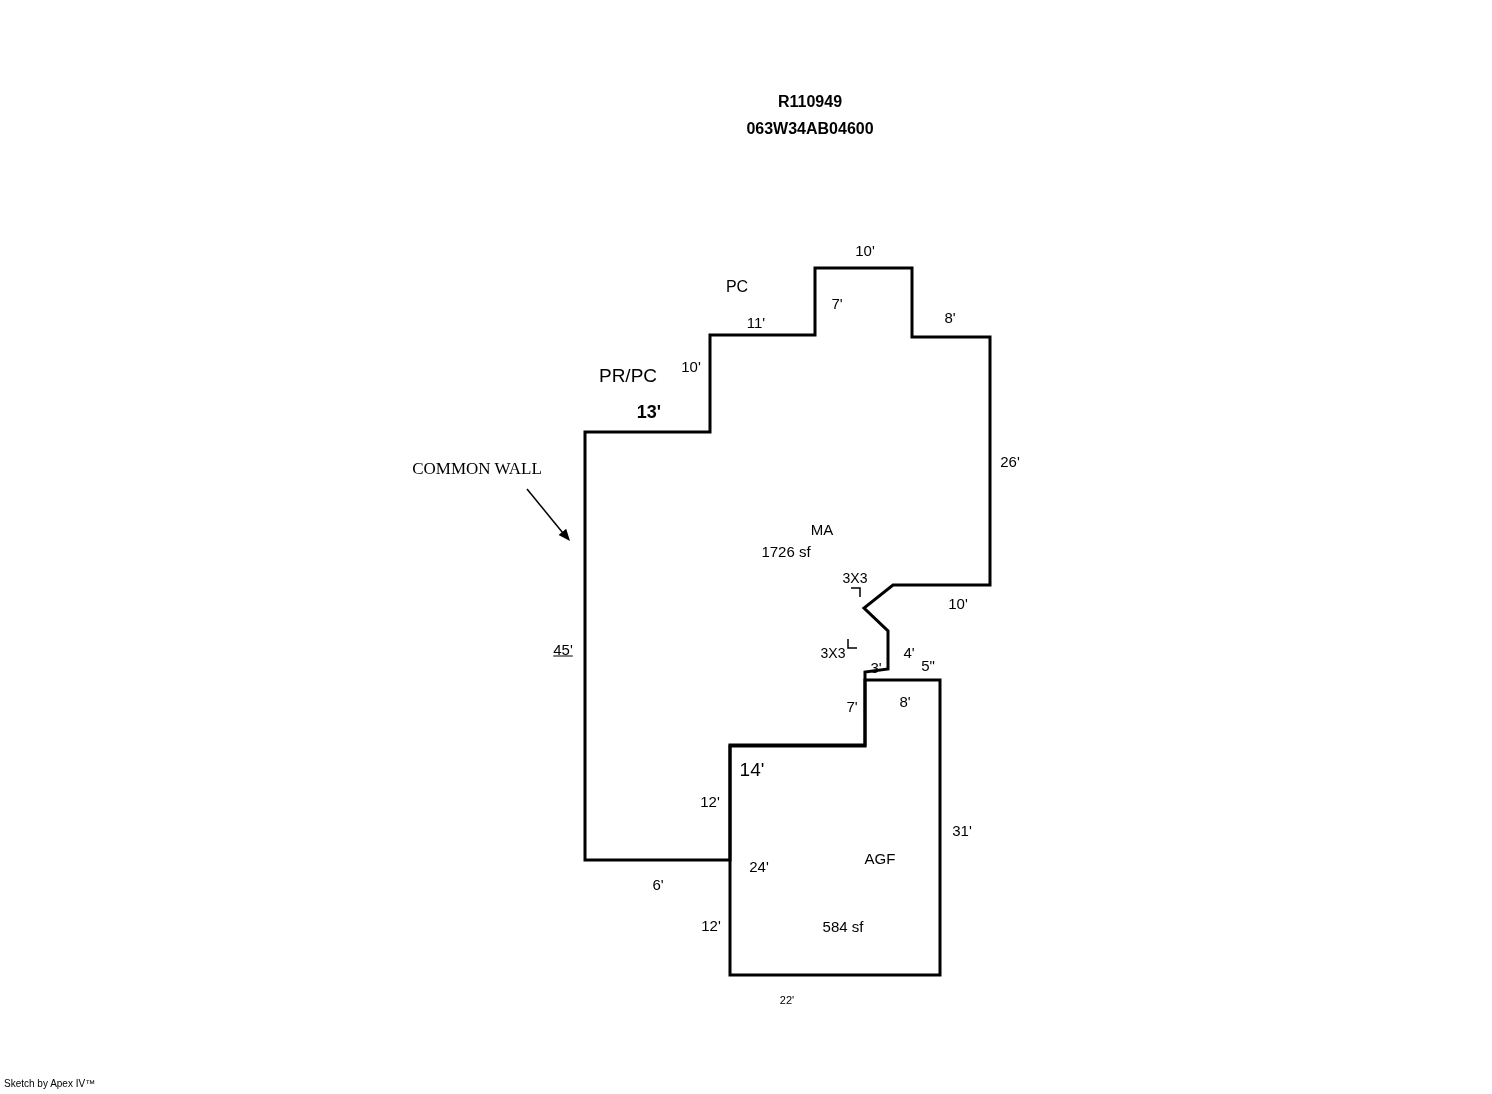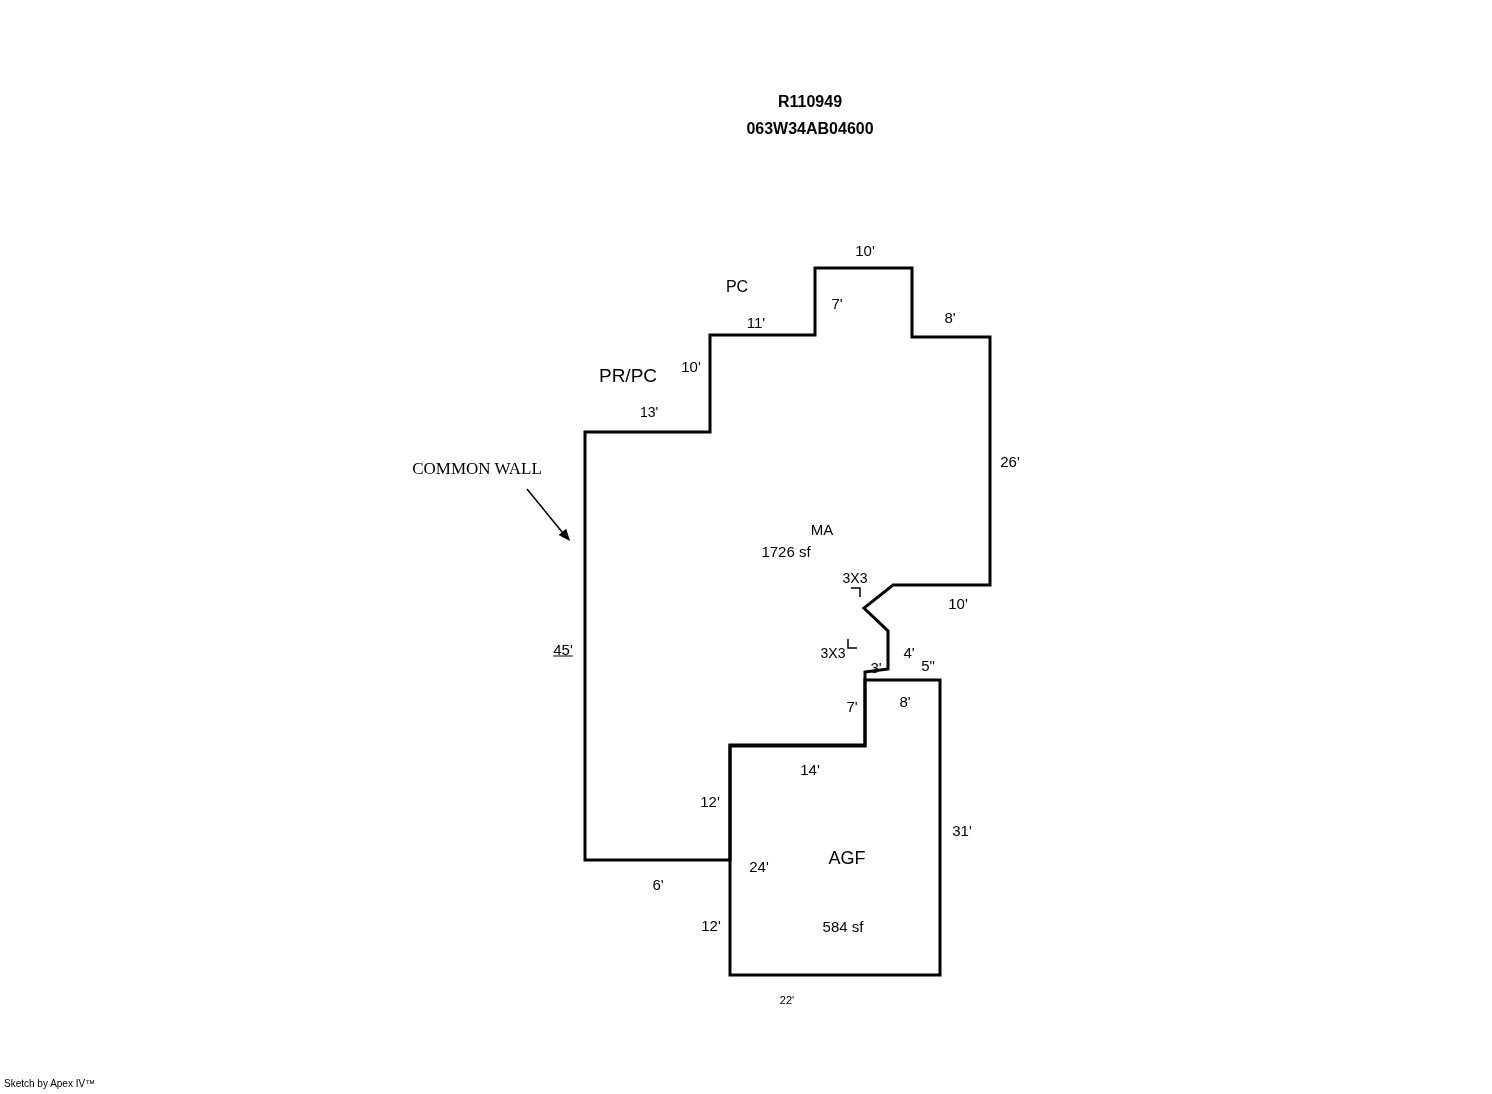--- a/index.html
+++ b/index.html
@@ -59,40 +59,40 @@
   </div>
 
   <div id="labels">
       <div class="dim-label" style="left: 865px; top: 250px; font-size: 15px;">10'</div>
       <div class="dim-label" style="left: 737px; top: 287px; font-size: 16px;">PC</div>
       <div class="dim-label" style="left: 837px; top: 303px; font-size: 15px;">7'</div>
       <div class="dim-label" style="left: 756px; top: 322px; font-size: 15px;">11'</div>
       <div class="dim-label" style="left: 950px; top: 317px; font-size: 15px;">8'</div>
       <div class="dim-label" style="left: 691px; top: 366px; font-size: 15px;">10'</div>
       <div class="dim-label" style="left: 628px; top: 375px; font-size: 19px;">PR/PC</div>
-      <div class="dim-label" style="left: 649px; top: 412px; font-size: 14px;">13'</div>
+      <div class="dim-label" style="left: 649px; top: 412px; font-size: 18px; font-weight: bold;">13'</div>
       <div class="dim-label" style="left: 1010px; top: 461px; font-size: 15px;">26'</div>
       <div class="dim-label" style="left: 477px; top: 468px; font-size: 17px; font-family: Liberation Serif, serif;">COMMON WALL</div>
       <div class="dim-label" style="left: 855px; top: 578px; font-size: 14px;">3X3</div>
       <div class="dim-label" style="left: 958px; top: 603px; font-size: 15px;">10'</div>
       <div class="dim-label" style="left: 833px; top: 653px; font-size: 14px;">3X3</div>
       <div class="dim-label" style="left: 563px; top: 649px; font-size: 15px; text-decoration: underline;">45'</div>
       <div class="dim-label" style="left: 909px; top: 652px; font-size: 15px;">4'</div>
       <div class="dim-label" style="left: 876px; top: 667px; font-size: 15px;">3'</div>
       <div class="dim-label" style="left: 928px; top: 665px; font-size: 15px;">5"</div>
       <div class="dim-label" style="left: 905px; top: 701px; font-size: 15px;">8'</div>
       <div class="dim-label" style="left: 852px; top: 706px; font-size: 15px;">7'</div>
-      <div class="dim-label" style="left: 810px; top: 769px; font-size: 15px;">14'</div>
+      <div class="dim-label" style="left: 752px; top: 769px; font-size: 19px;">14'</div>
       <div class="dim-label" style="left: 710px; top: 801px; font-size: 15px;">12'</div>
       <div class="dim-label" style="left: 962px; top: 830px; font-size: 15px;">31'</div>
       <div class="dim-label" style="left: 759px; top: 866px; font-size: 15px;">24'</div>
       <div class="dim-label" style="left: 658px; top: 884px; font-size: 15px;">6'</div>
       <div class="dim-label" style="left: 711px; top: 925px; font-size: 15px;">12'</div>
       <div class="dim-label" style="left: 787px; top: 1000px; font-size: 11px;">22'</div>
       <div class="dim-label" style="left: 822px; top: 529px; font-size: 15px;">MA</div>
       <div class="dim-label" style="left: 786px; top: 551px; font-size: 15px;">1726 sf</div>
-      <div class="dim-label" style="left: 847px; top: 858px; font-size: 18px;">AGF</div>
+      <div class="dim-label" style="left: 880px; top: 858px; font-size: 15px;">AGF</div>
       <div class="dim-label" style="left: 843px; top: 926px; font-size: 15px;">584 sf</div>
     </div>
 
   <div class="footer-label">Sketch by Apex IV™</div>
 
 </div>
 
 </body></html>

